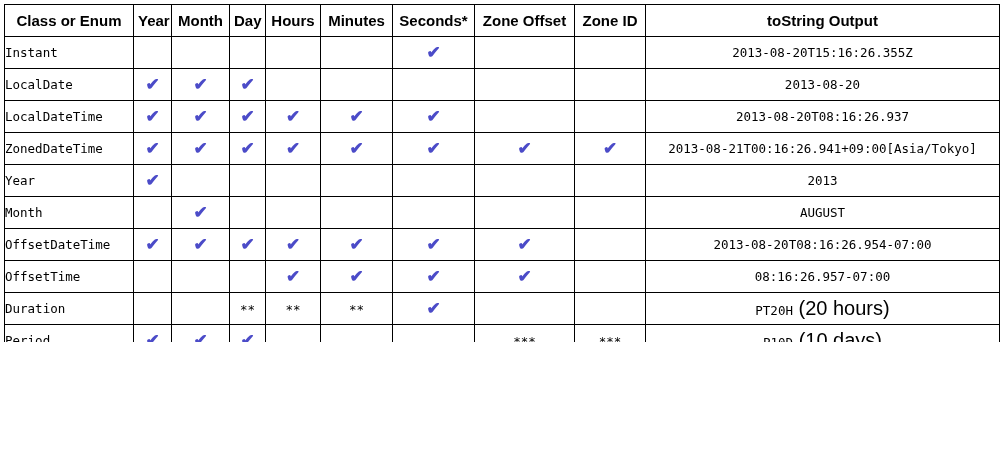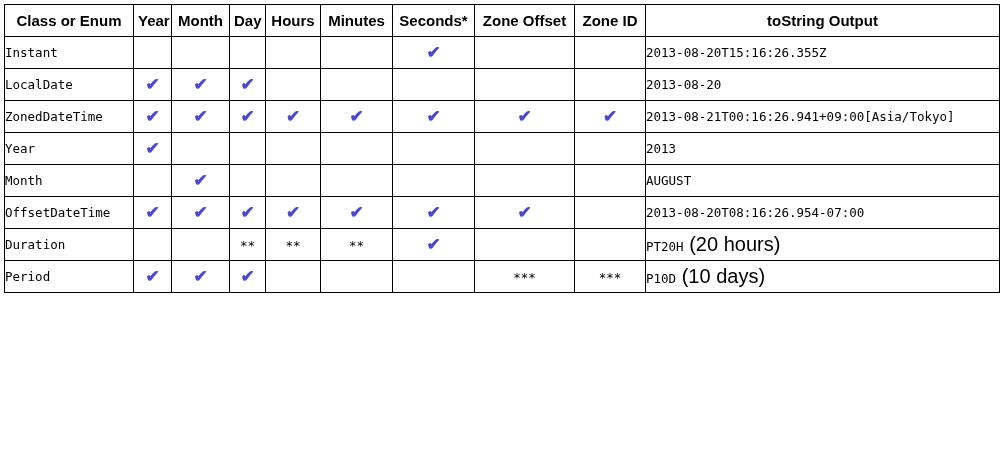--- a/index.html
+++ b/index.html
@@ -50,21 +50,21 @@
     padding-left: 5px;
     white-space: nowrap;
     margin-left: 8px;
   }
   td.mark-cell {
     text-align: center;
   }
   td.out-cell {
     font-family: "DejaVu Sans Mono", monospace;
     font-size: 12.5px;
-    text-align: left;
+    text-align: center;
     padding-left: 5px;
     white-space: nowrap;
     overflow: hidden;
     margin-top: 8px;
   }
   .check {
     color: #4b4bc8;
     font-size: 17px;
     font-weight: bold;
     line-height: 1;
@@ -143,20 +143,32 @@
           <td class="mark-cell"><span class="check">✔</span></td>
           <td class="mark-cell"><span class="check">✔</span></td>
           <td class="mark-cell"></td>
           <td class="mark-cell"></td>
           <td class="mark-cell"></td>
           <td class="mark-cell"></td>
           <td class="mark-cell"></td>
           <td class="out-cell"><span>2013-08-20</span></td>
         </tr>
         <tr>
+          <td class="name-cell">LocalDateTime</td>
+          <td class="mark-cell"><span class="check">✔</span></td>
+          <td class="mark-cell"><span class="check">✔</span></td>
+          <td class="mark-cell"><span class="check">✔</span></td>
+          <td class="mark-cell"><span class="check">✔</span></td>
+          <td class="mark-cell"><span class="check">✔</span></td>
+          <td class="mark-cell"><span class="check">✔</span></td>
+          <td class="mark-cell"></td>
+          <td class="mark-cell"></td>
+          <td class="out-cell"><span>2013-08-20T08:16:26.937</span></td>
+        </tr>
+        <tr>
           <td class="name-cell">ZonedDateTime</td>
           <td class="mark-cell"><span class="check">✔</span></td>
           <td class="mark-cell"><span class="check">✔</span></td>
           <td class="mark-cell"><span class="check">✔</span></td>
           <td class="mark-cell"><span class="check">✔</span></td>
           <td class="mark-cell"><span class="check">✔</span></td>
           <td class="mark-cell"><span class="check">✔</span></td>
           <td class="mark-cell"><span class="check">✔</span></td>
           <td class="mark-cell"><span class="check">✔</span></td>
           <td class="out-cell"><span>2013-08-21T00:16:26.941+09:00[Asia/Tokyo]</span></td>
@@ -189,20 +201,32 @@
           <td class="name-cell">OffsetDateTime</td>
           <td class="mark-cell"><span class="check">✔</span></td>
           <td class="mark-cell"><span class="check">✔</span></td>
           <td class="mark-cell"><span class="check">✔</span></td>
           <td class="mark-cell"><span class="check">✔</span></td>
           <td class="mark-cell"><span class="check">✔</span></td>
           <td class="mark-cell"><span class="check">✔</span></td>
           <td class="mark-cell"><span class="check">✔</span></td>
           <td class="mark-cell"></td>
           <td class="out-cell"><span>2013-08-20T08:16:26.954-07:00</span></td>
+        </tr>
+        <tr>
+          <td class="name-cell">OffsetTime</td>
+          <td class="mark-cell"></td>
+          <td class="mark-cell"></td>
+          <td class="mark-cell"></td>
+          <td class="mark-cell"><span class="check">✔</span></td>
+          <td class="mark-cell"><span class="check">✔</span></td>
+          <td class="mark-cell"><span class="check">✔</span></td>
+          <td class="mark-cell"><span class="check">✔</span></td>
+          <td class="mark-cell"></td>
+          <td class="out-cell"><span>08:16:26.957-07:00</span></td>
         </tr>
         <tr>
           <td class="name-cell">Duration</td>
           <td class="mark-cell"></td>
           <td class="mark-cell"></td>
           <td class="mark-cell"><span class="stars">**</span></td>
           <td class="mark-cell"><span class="stars">**</span></td>
           <td class="mark-cell"><span class="stars">**</span></td>
           <td class="mark-cell"><span class="check">✔</span></td>
           <td class="mark-cell"></td>

